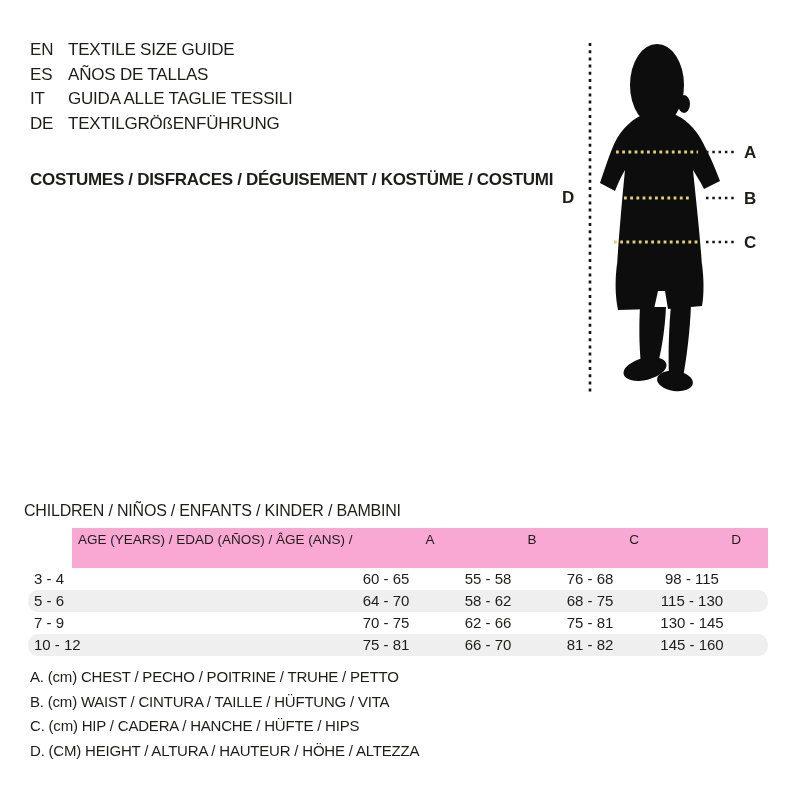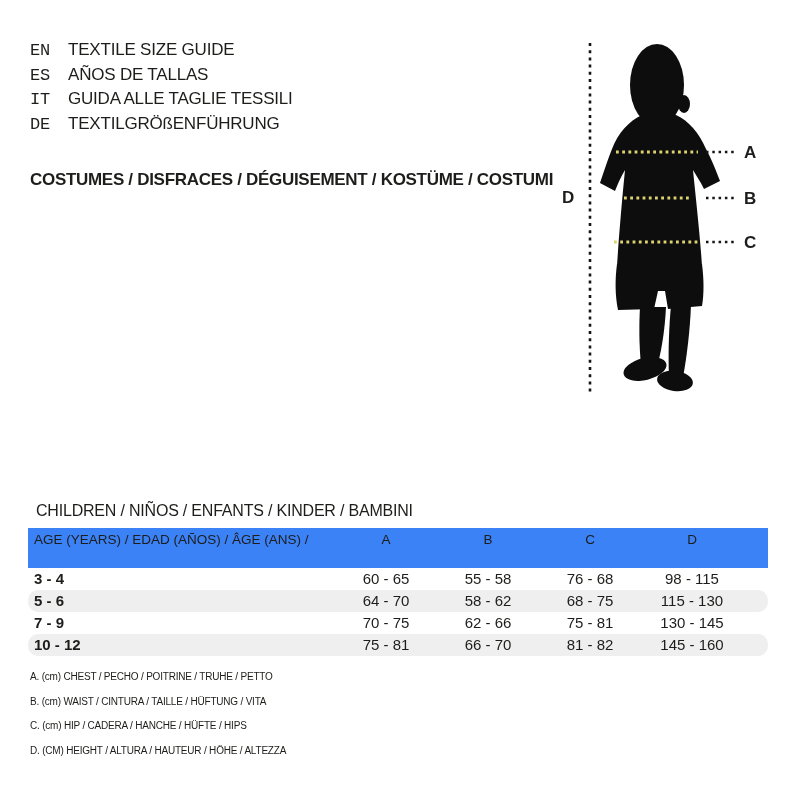--- a/index.html
+++ b/index.html
@@ -4,43 +4,43 @@
 <style>
   html,body{margin:0;padding:0;}
   body{
     width:800px;height:800px;position:relative;background:#ffffff;
     font-family:"Liberation Sans", sans-serif;color:#1d1d1b;
     -webkit-font-smoothing:antialiased;overflow:hidden;
   }
   
   .lang-block{position:absolute;left:30px;top:38px;}
   .lang-row{height:24.6px;line-height:24.6px;font-size:17px;letter-spacing:-0.2px;white-space:nowrap;}
-  .lang-code{display:inline-block;width:38px;font-family:Liberation Mono, monospace;}
+  .lang-code{display:inline-block;width:38px;}
   .category-line{
     position:absolute;left:30px;top:170px;font-size:17px;font-weight:bold;
     letter-spacing:-0.3px;white-space:nowrap;
   }
   
   .figure-wrap{position:absolute;left:540px;top:20px;width:260px;height:400px;}
   .figure-wrap svg{display:block;}
   .fig-label{font-family:"Liberation Sans",sans-serif;font-size:17px;font-weight:bold;fill:#1d1d1b;}
   
-  .section-title{position:absolute;left:36px;top:502px;font-size:16px;letter-spacing:-0.2px;white-space:nowrap;}
+  .section-title{position:absolute;left:24px;top:502px;font-size:16px;letter-spacing:-0.2px;white-space:nowrap;}
   .size-table{position:absolute;left:28px;top:528px;width:740px;font-size:15px;}
   .t-row{display:grid;grid-template-columns:307px 102px 102px 102px 102px;align-items:center;}
-  .t-head{background:#3b82f6;min-height:40px;font-size:13.5px;align-items:start;}
+  .t-head{background:#f9a8d4;min-height:40px;font-size:13.5px;align-items:start;margin-left:44px;}
   .t-head .cell{padding-top:3px;line-height:17px;}
   .t-head .age-cell{padding-left:6px;}
   .t-row .cell.num{text-align:center;}
   .t-body-row{height:22px;line-height:22px;}
-  .t-body-row .age-cell{padding-left:6px;font-weight:bold;}
+  .t-body-row .age-cell{padding-left:6px;}
   .t-body-row.alt{background:#efefef;border-radius:10px;}
   
   .legend-block{position:absolute;left:30px;top:665px;}
-  .legend-line{height:24.5px;line-height:24.5px;font-size:10px;letter-spacing:-0.2px;white-space:nowrap;}
+  .legend-line{height:24.5px;line-height:24.5px;font-size:15px;letter-spacing:-0.2px;white-space:nowrap;}
 </style>
 </head>
 <body>
 
 <div class="lang-block">
   <div class="lang-row">
     <span class="lang-code">EN</span><span class="lang-label">TEXTILE SIZE GUIDE</span>
   </div>
   <div class="lang-row">
     <span class="lang-code">ES</span><span class="lang-label">AÑOS DE TALLAS</span>

